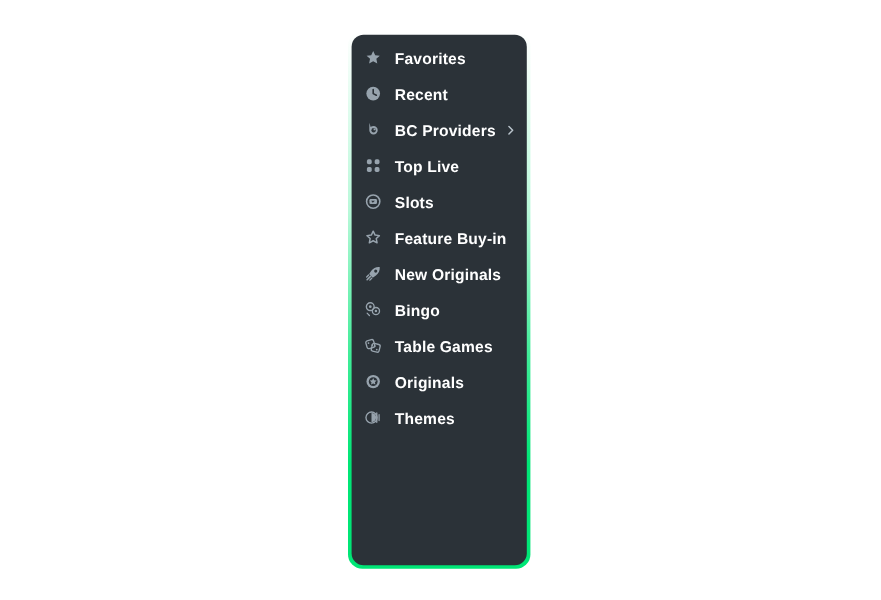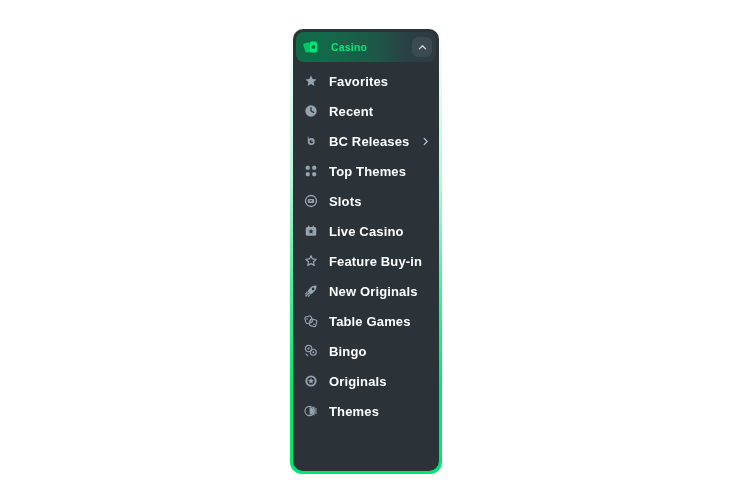--- a/index.html
+++ b/index.html
@@ -131,37 +131,20 @@
   .menu-chevron.hidden { visibility: hidden; }
 
   svg { display: block; }
 </style>
 </head>
 <body>
 
 <div id="casino-panel-ring">
   <div id="casino-panel">
 
-    <div class="panel-header">
-      <span class="header-icon">
-        <svg viewBox="0 0 20 20" width="17" height="17">
-          <g transform="rotate(-18 8 10)">
-            <rect x="1.5" y="3.5" width="7.5" height="11" rx="1.6" fill="#00c766"></rect>
-          </g>
-          <rect x="8" y="3" width="8.5" height="13" rx="1.8" fill="#00e676"></rect>
-          <circle cx="12.2" cy="9.5" r="2.3" fill="#0f6a46"></circle>
-        </svg>
-      </span>
-      <span class="header-label">Casino</span>
-      <span class="header-toggle">
-        <svg viewBox="0 0 16 16" width="11" height="11">
-          <path d="M3.5 10 L8 5.5 L12.5 10" fill="none" stroke="#d2dae0" stroke-width="1.9" stroke-linecap="round" stroke-linejoin="round"></path>
-        </svg>
-      </span>
-    </div>
 
     <ul class="menu-list">
 
       <li class="menu-item">
         <span class="menu-icon">
           <svg viewBox="0 0 16 16" width="14" height="14">
             <path d="M8 1.6 L9.9 5.7 L14.3 6.2 L11 9.2 L11.9 13.6 L8 11.4 L4.1 13.6 L5 9.2 L1.7 6.2 L6.1 5.7 Z" fill="#97a3ad"></path>
           </svg>
         </span>
         <span class="menu-label">Favorites</span>
@@ -180,65 +163,53 @@
       </li>
 
       <li class="menu-item">
         <span class="menu-icon">
           <svg viewBox="0 0 16 16" width="14" height="14">
             <path d="M4.3 1.4 C4.3 1.4 4.3 6 4.3 8.6 A4 4 0 1 0 8.3 4.6 C6.4 4.6 5.6 5.6 5.6 5.6" fill="#97a3ad"></path>
             <circle cx="8.4" cy="8.6" r="2.1" fill="#2b3238"></circle>
             <path d="M8.4 6.6 A2 2 0 0 1 10.4 8.6 L8.4 8.6 Z" fill="#97a3ad"></path>
           </svg>
         </span>
-        <span class="menu-label">BC Releases</span>
+        <span class="menu-label">BC Providers</span>
         <span class="menu-chevron">
           <svg viewBox="0 0 16 16" width="11" height="11">
             <path d="M6 3.5 L10.5 8 L6 12.5" fill="none" stroke="#b9c3cb" stroke-width="1.8" stroke-linecap="round" stroke-linejoin="round"></path>
           </svg>
         </span>
       </li>
 
       <li class="menu-item">
         <span class="menu-icon">
           <svg viewBox="0 0 16 16" width="14" height="14">
             <rect x="2" y="2" width="4.6" height="4.6" rx="1.6" fill="#97a3ad"></rect>
             <rect x="9.4" y="2" width="4.6" height="4.6" rx="1.6" fill="#97a3ad"></rect>
             <rect x="2" y="9.4" width="4.6" height="4.6" rx="1.6" fill="#97a3ad"></rect>
             <rect x="9.4" y="9.4" width="4.6" height="4.6" rx="1.6" fill="#97a3ad"></rect>
           </svg>
         </span>
-        <span class="menu-label">Top Themes</span>
+        <span class="menu-label">Top Live</span>
         <span class="menu-chevron hidden"></span>
       </li>
 
       <li class="menu-item">
         <span class="menu-icon">
           <svg viewBox="0 0 16 16" width="14" height="14">
             <circle cx="8" cy="8" r="6.3" fill="none" stroke="#97a3ad" stroke-width="1.5"></circle>
             <rect x="4.4" y="5.6" width="7.2" height="4.8" rx="1.2" fill="#97a3ad"></rect>
             <path d="M6.1 7.2 L9.6 7.2 L7.6 9.2 Z" fill="#2b3238"></path>
           </svg>
         </span>
         <span class="menu-label">Slots</span>
         <span class="menu-chevron hidden"></span>
       </li>
 
-      <li class="menu-item">
-        <span class="menu-icon">
-          <svg viewBox="0 0 16 16" width="14" height="14">
-            <rect x="2" y="3.4" width="12" height="10" rx="1.8" fill="#97a3ad"></rect>
-            <rect x="4.6" y="1.6" width="1.5" height="2.4" rx="0.7" fill="#97a3ad"></rect>
-            <rect x="9.9" y="1.6" width="1.5" height="2.4" rx="0.7" fill="#97a3ad"></rect>
-            <path d="M8 5.4 L8.9 7.3 L11 7.5 L9.4 8.9 L9.9 11 L8 9.9 L6.1 11 L6.6 8.9 L5 7.5 L7.1 7.3 Z" fill="#2b3238"></path>
-          </svg>
-        </span>
-        <span class="menu-label">Live Casino</span>
-        <span class="menu-chevron hidden"></span>
-      </li>
 
 
       <li class="menu-item">
         <span class="menu-icon">
           <svg viewBox="0 0 16 16" width="14" height="14">
             <path d="M8 1.9 L9.8 5.6 L13.9 6.1 L10.9 8.9 L11.7 13 L8 11 L4.3 13 L5.1 8.9 L2.1 6.1 L6.2 5.6 Z" fill="none" stroke="#97a3ad" stroke-width="1.4" stroke-linejoin="round"></path>
           </svg>
         </span>
         <span class="menu-label">Feature Buy-in</span>
         <span class="menu-chevron hidden"></span>
@@ -248,20 +219,34 @@
         <span class="menu-icon">
           <svg viewBox="0 0 16 16" width="14" height="14">
             <path d="M14.2 1.8 C11.2 1.4 8 2.8 6.2 5.4 L4.1 8.4 L7.6 11.9 L10.6 9.8 C13.2 8 14.6 4.8 14.2 1.8 Z" fill="#97a3ad"></path>
             <circle cx="10.4" cy="5.6" r="1.5" fill="#2b3238"></circle>
             <path d="M5.4 10.6 L2.2 13.8" stroke="#97a3ad" stroke-width="1.5" stroke-linecap="round"></path>
             <path d="M3.6 9.4 L1.8 11.2" stroke="#97a3ad" stroke-width="1.3" stroke-linecap="round"></path>
             <path d="M6.6 12.4 L4.8 14.2" stroke="#97a3ad" stroke-width="1.3" stroke-linecap="round"></path>
           </svg>
         </span>
         <span class="menu-label">New Originals</span>
+        <span class="menu-chevron hidden"></span>
+      </li>
+
+      <li class="menu-item">
+        <span class="menu-icon">
+          <svg viewBox="0 0 16 16" width="14" height="14">
+            <circle cx="5.2" cy="5.2" r="3.7" fill="none" stroke="#97a3ad" stroke-width="1.3"></circle>
+            <circle cx="10.6" cy="9.4" r="3.4" fill="none" stroke="#97a3ad" stroke-width="1.3"></circle>
+            <circle cx="5.2" cy="5.2" r="1.3" fill="#97a3ad"></circle>
+            <circle cx="10.6" cy="9.4" r="1.2" fill="#97a3ad"></circle>
+            <path d="M2.2 11.4 L4.4 13.6" stroke="#97a3ad" stroke-width="1.2" stroke-linecap="round"></path>
+          </svg>
+        </span>
+        <span class="menu-label">Bingo</span>
         <span class="menu-chevron hidden"></span>
       </li>
 
       <li class="menu-item">
         <span class="menu-icon">
           <svg viewBox="0 0 16 16" width="14" height="14">
             <g transform="rotate(-16 6 7)">
               <rect x="1.6" y="2.6" width="7.6" height="7.6" rx="1.7" fill="none" stroke="#97a3ad" stroke-width="1.3"></rect>
               <circle cx="4" cy="5" r="0.85" fill="#97a3ad"></circle>
               <circle cx="6.8" cy="7.8" r="0.85" fill="#97a3ad"></circle>
@@ -270,34 +255,20 @@
               <rect x="6.6" y="6.2" width="7.6" height="7.6" rx="1.7" fill="none" stroke="#97a3ad" stroke-width="1.3"></rect>
               <circle cx="9" cy="8.6" r="0.85" fill="#97a3ad"></circle>
               <circle cx="11.8" cy="11.4" r="0.85" fill="#97a3ad"></circle>
             </g>
           </svg>
         </span>
         <span class="menu-label">Table Games</span>
         <span class="menu-chevron hidden"></span>
       </li>
 
-      <li class="menu-item">
-        <span class="menu-icon">
-          <svg viewBox="0 0 16 16" width="14" height="14">
-            <circle cx="5.2" cy="5.2" r="3.7" fill="none" stroke="#97a3ad" stroke-width="1.3"></circle>
-            <circle cx="10.6" cy="9.4" r="3.4" fill="none" stroke="#97a3ad" stroke-width="1.3"></circle>
-            <circle cx="5.2" cy="5.2" r="1.3" fill="#97a3ad"></circle>
-            <circle cx="10.6" cy="9.4" r="1.2" fill="#97a3ad"></circle>
-            <path d="M2.2 11.4 L4.4 13.6" stroke="#97a3ad" stroke-width="1.2" stroke-linecap="round"></path>
-          </svg>
-        </span>
-        <span class="menu-label">Bingo</span>
-        <span class="menu-chevron hidden"></span>
-      </li>
-
 
       <li class="menu-item">
         <span class="menu-icon">
           <svg viewBox="0 0 16 16" width="14" height="14">
             <circle cx="8" cy="8" r="6.4" fill="#97a3ad"></circle>
             <circle cx="8" cy="8" r="4.2" fill="#2b3238"></circle>
             <path d="M8 4.5 L9 6.6 L11.3 6.9 L9.6 8.5 L10.1 10.8 L8 9.7 L5.9 10.8 L6.4 8.5 L4.7 6.9 L7 6.6 Z" fill="#97a3ad"></path>
           </svg>
         </span>
         <span class="menu-label">Originals</span>

